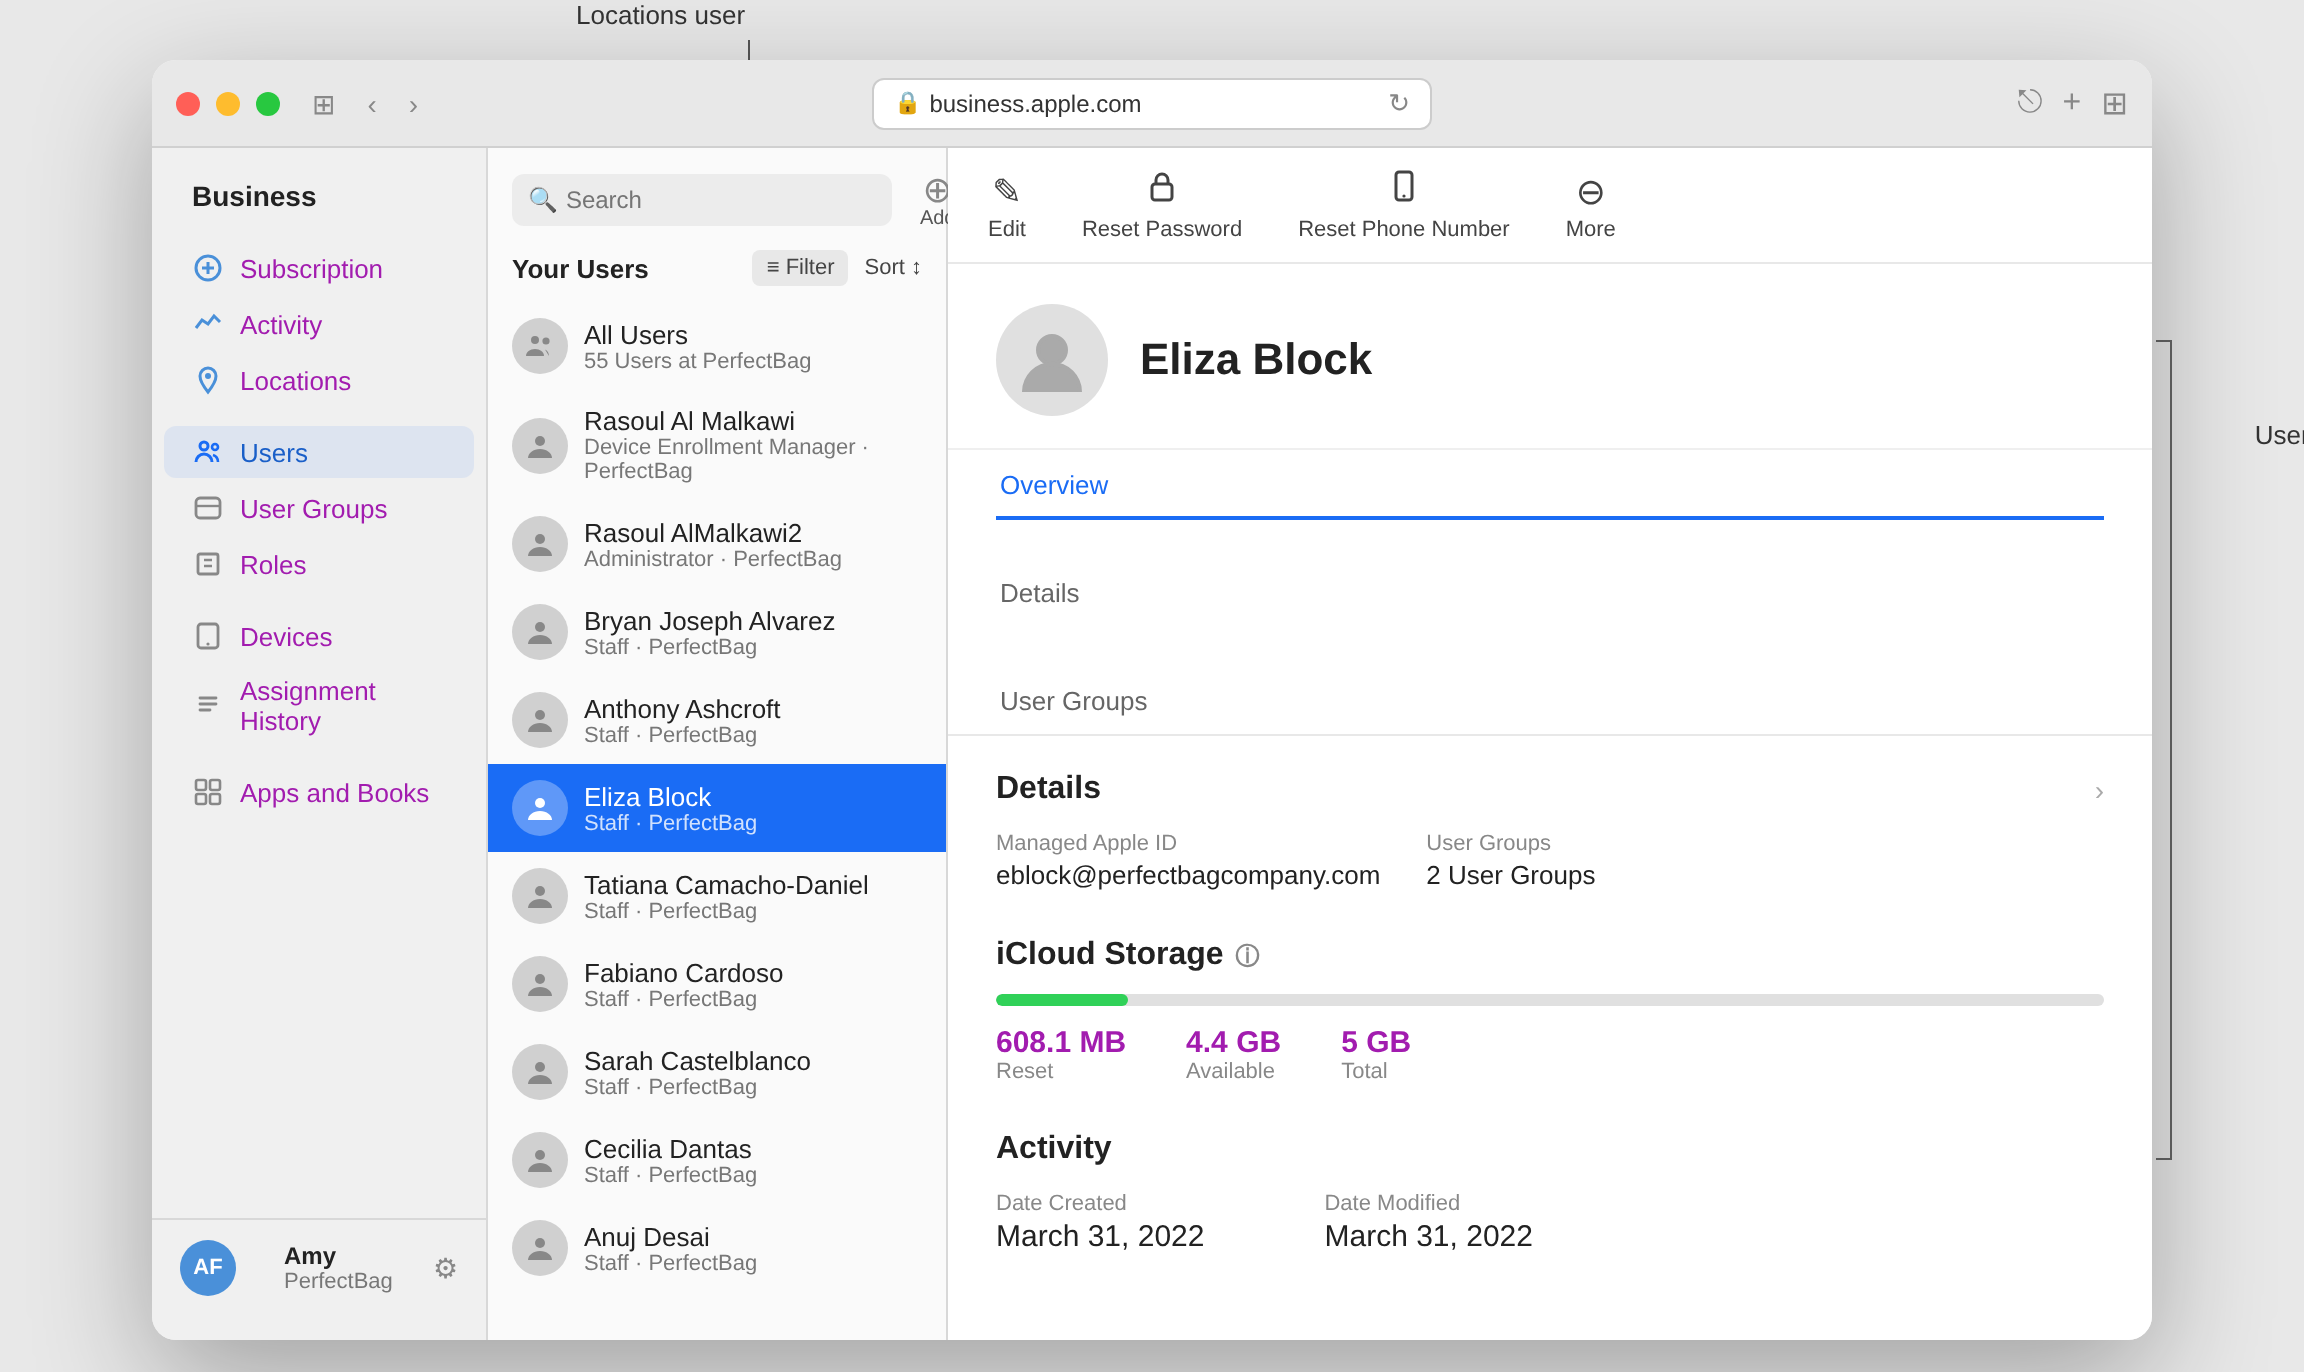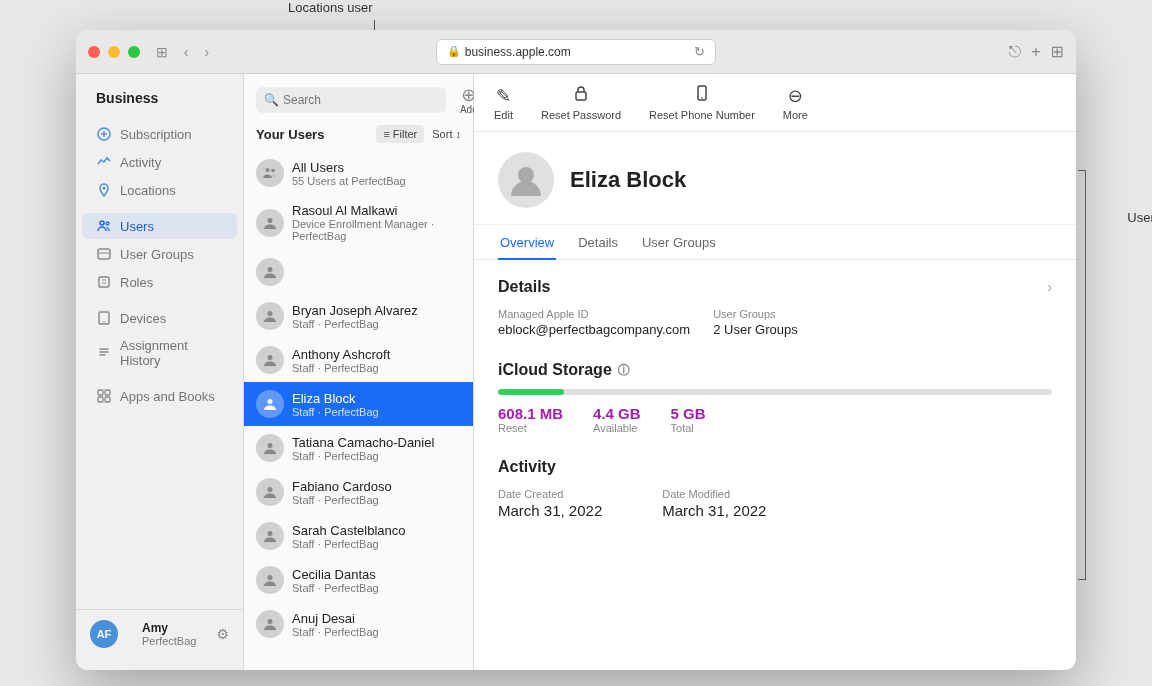--- a/index.html
+++ b/index.html
@@ -71,21 +71,21 @@
 
     .sidebar-item {
       display: flex;
       align-items: center;
       gap: 8px;
       padding: 5px 14px;
       cursor: pointer;
       border-radius: 6px;
       margin: 1px 6px;
       font-size: 13px;
-      color: #737373;
+      color: #a21caf;
     }
     .sidebar-item.active { background: #dde4f0; color: #1a5fc8; }
     .sidebar-item-icon { width: 16px; height: 16px; display: flex; align-items: center; justify-content: center; font-size: 14px; flex-shrink: 0; }
     .sidebar-item-label { font-size: 13px; }
     .sidebar-item.active .sidebar-item-label { color: #1a5fc8; font-weight: 500; }
 
     .sidebar-section-spacer { height: 8px; }
 
     .sidebar-footer {
       margin-top: auto;
@@ -222,20 +222,21 @@
     .detail-avatar svg { width: 36px; height: 36px; fill: #aaa; }
     .detail-name { font-size: 22px; font-weight: 600; color: #222; }
 
     
     .detail-tabs {
       display: flex;
       gap: 20px;
       padding: 0 24px;
       border-bottom: 1px solid #e8e8e8;
       flex-shrink: 0;
+      flex-direction: column;
     }
     .detail-tab {
       padding: 10px 2px 8px;
       font-size: 13px;
       color: #666;
       cursor: pointer;
       border-bottom: 2px solid transparent;
       margin-bottom: -1px;
     }
     .detail-tab.active { color: #1a6cf5; border-bottom-color: #1a6cf5; font-weight: 500; }
@@ -488,20 +489,24 @@
             </div>
           </div>
 
           <div class="user-item">
             <div class="user-icon">
               <svg viewBox="0 0 16 16">
                   <circle cx="8" cy="5.5" r="2.5"></circle>
                   <path d="M2 14c0-2.5 2.7-4.5 6-4.5s6 2 6 4.5"></path>
                 </svg>
             </div>
+            <div class="user-info">
+              <div class="user-name">Rasoul AlMalkawi2</div>
+              <div class="user-role">Administrator · PerfectBag</div>
+            </div>
           </div>
 
           <div class="user-item">
             <div class="user-icon">
               <svg viewBox="0 0 16 16">
                   <circle cx="8" cy="5.5" r="2.5"></circle>
                   <path d="M2 14c0-2.5 2.7-4.5 6-4.5s6 2 6 4.5"></path>
                 </svg>
             </div>
             <div class="user-info">

